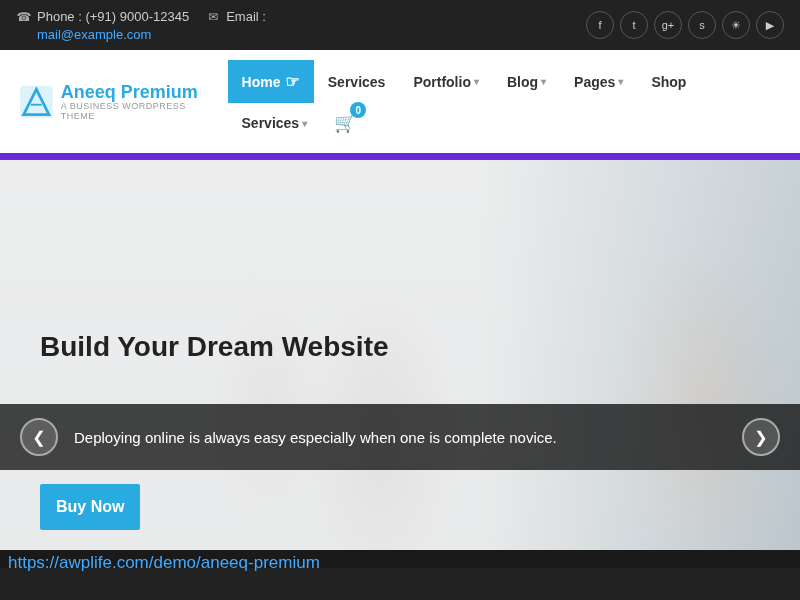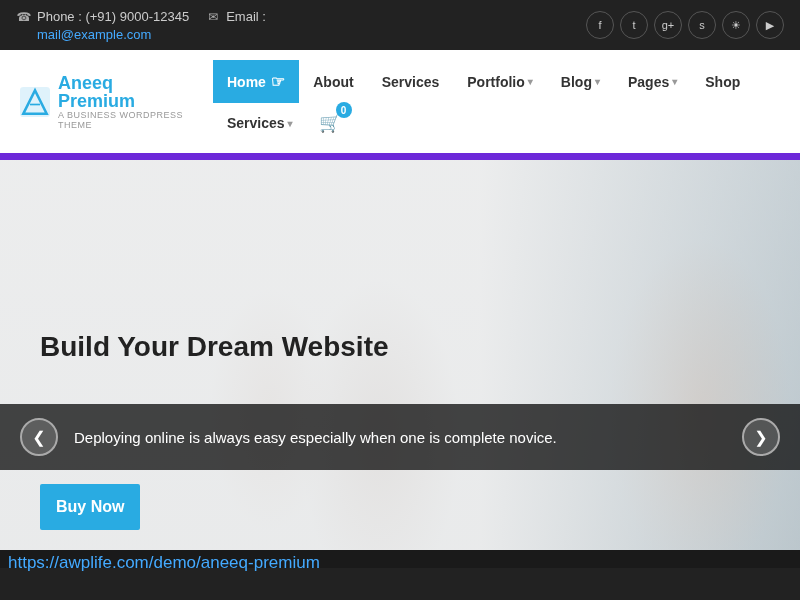--- a/index.html
+++ b/index.html
@@ -302,23 +302,20 @@
       <div class="logo-sub">A Business WordPress Theme</div>
     </div>
   </div>
 
   <nav class="nav">
     <div class="nav-item active">
       <span>Home</span>
       <span class="cursor-hand">☞</span>
     </div>
     <div class="nav-item">
-      <span>About</span>
-    </div>
-    <div class="nav-item">
       <span>Services</span>
     </div>
     <div class="nav-item">
       <span>Portfolio</span>
       <span class="dropdown-arrow">▾</span>
     </div>
     <div class="nav-item">
       <span>Blog</span>
       <span class="dropdown-arrow">▾</span>
     </div>

